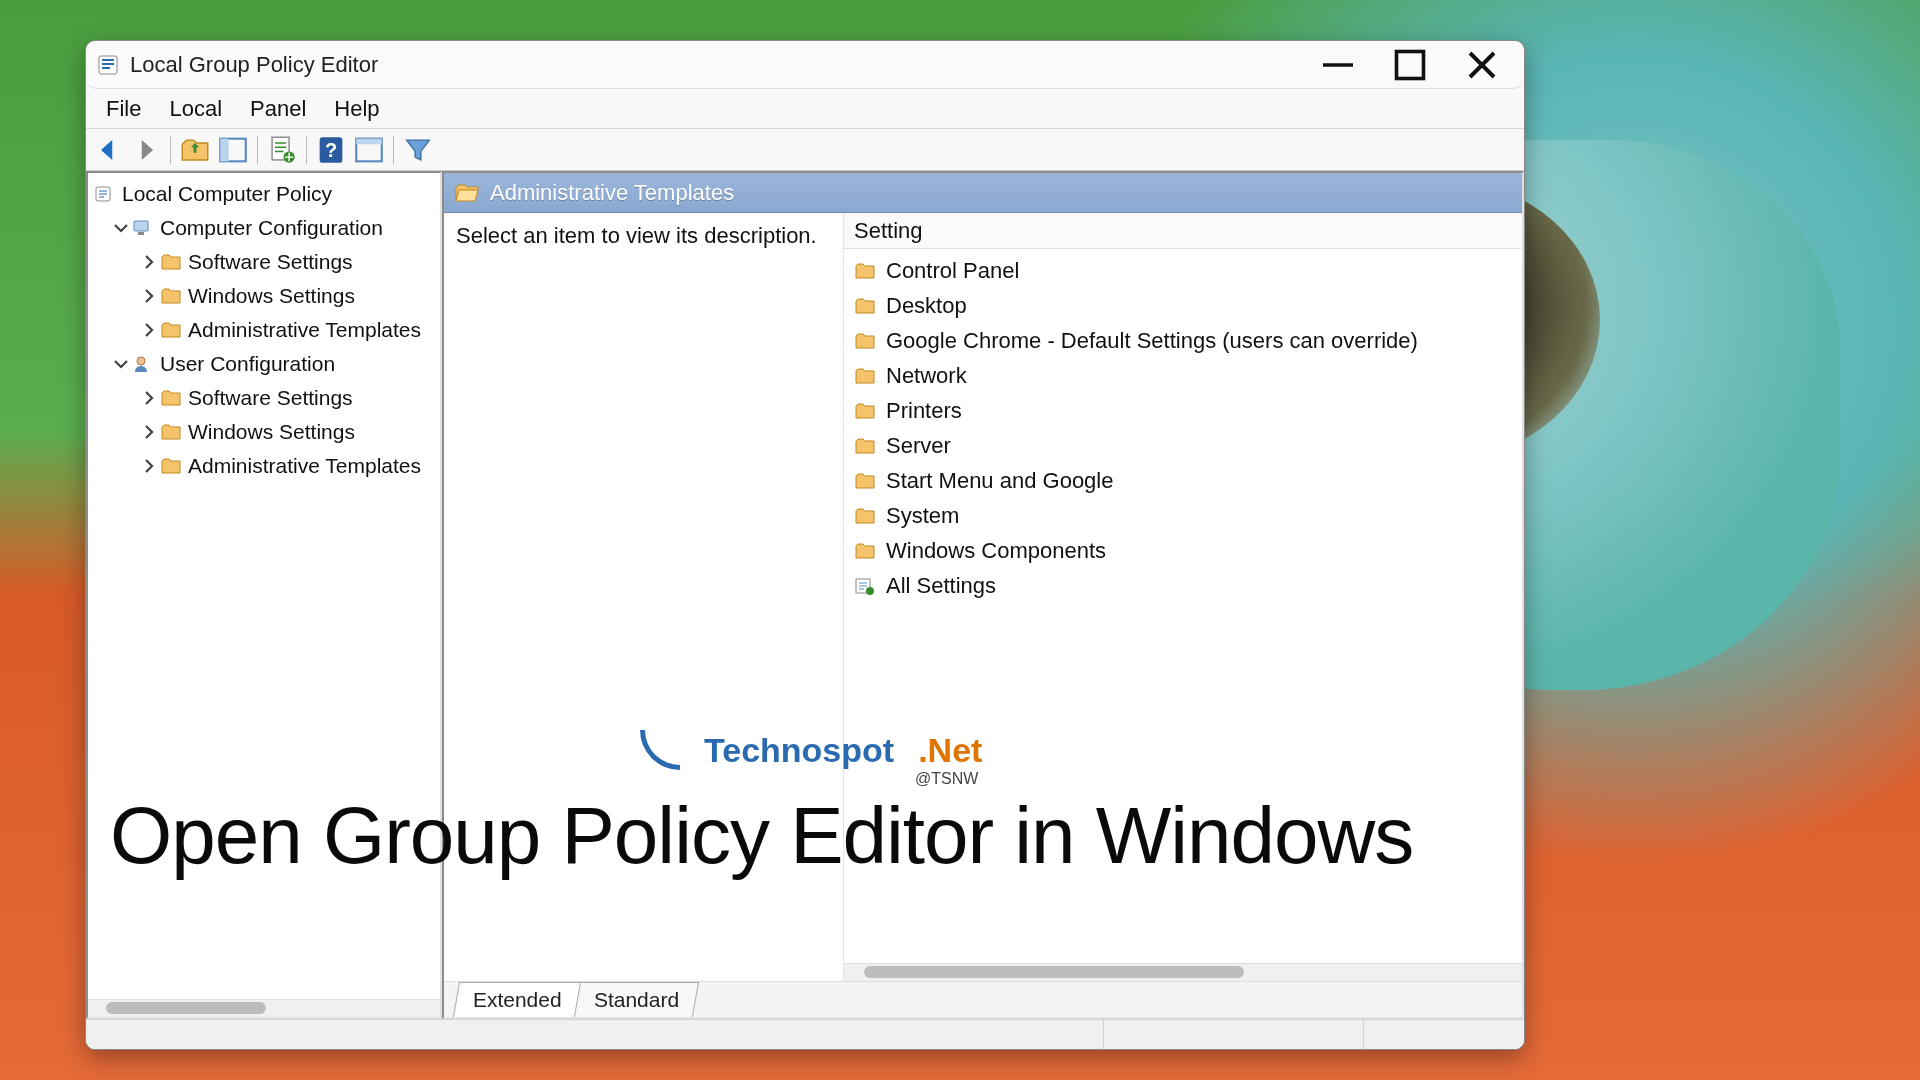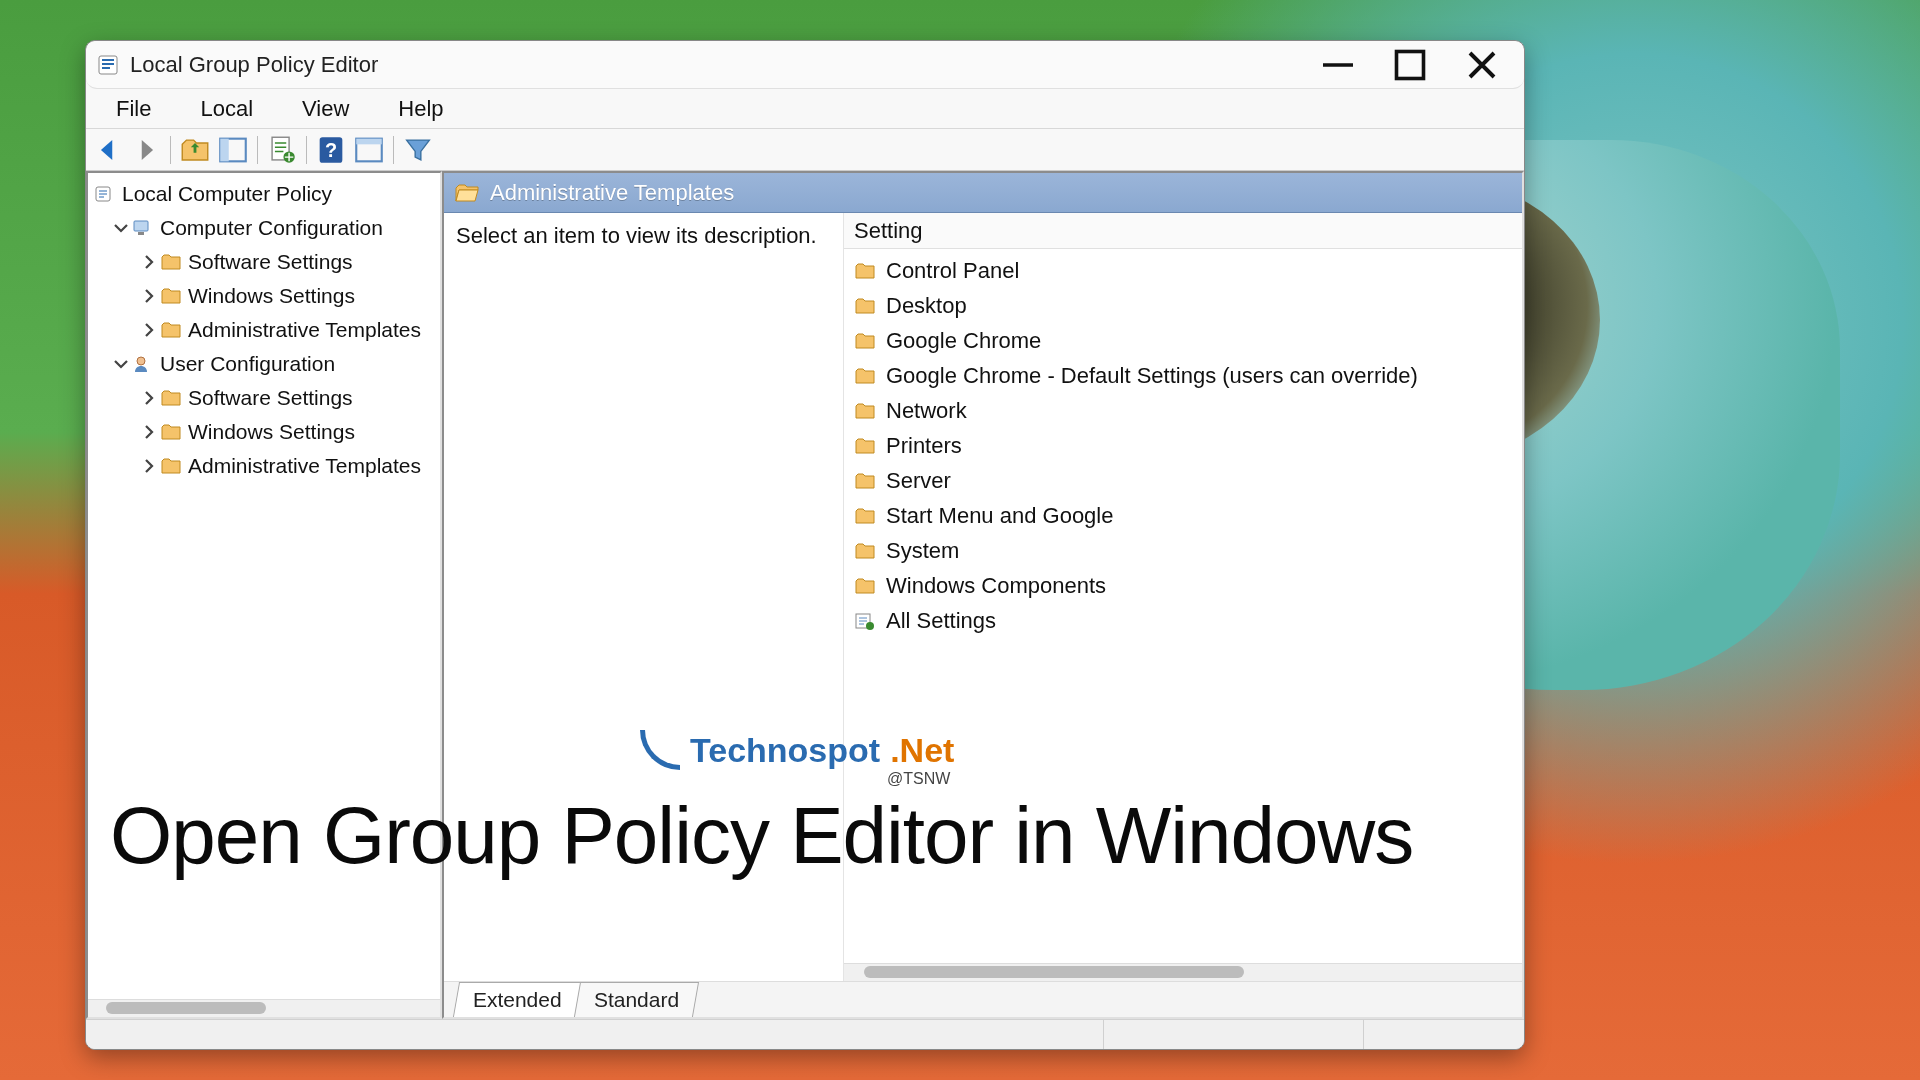--- a/index.html
+++ b/index.html
@@ -68,24 +68,23 @@
   width: 40px; height: 36px;
   display: flex; align-items: center; justify-content: center;
   font-size: 20px;
   color: #111;
 }
 
 .menubar {
   height: 40px;
   display: flex;
   align-items: center;
-  padding: 0 16px;
+  padding: 0 6px;
   background: #f8f8f8;
   border-bottom: 1px solid #d8d8d8;
-  gap: 21px;
 }
 .menu-item {
   padding: 6px 14px;
   font-size: 22px;
   color: #111;
 }
 
 .toolbar {
   height: 42px;
   display: flex;
@@ -245,21 +244,21 @@
 }
 
 .overlay-logo {
   position: absolute;
   left: 640px;
   top: 730px;
   display: flex;
   flex-direction: column;
   align-items: center;
 }
-.logo-row { display: flex; align-items: center; gap: 10px; justify-content: flex-end; }
+.logo-row { display: flex; align-items: center; gap: 24px; justify-content: flex-end; }
 .logo-swoosh {
   width: 40px; height: 40px;
   border-left: 5px solid #2a6bb0;
   border-bottom: 5px solid #2a6bb0;
   border-radius: 0 0 0 40px;
 }
 .logo-text1 { font-size: 34px; font-weight: 700; color: #2a6bb0; }
 .logo-text2 { font-size: 34px; font-weight: 800; color: #e07400; }
 .logo-sub { font-size: 16px; color: #444; align-self: flex-end; margin-right: 4px; }
 
@@ -310,21 +309,21 @@
         <svg viewBox="0 0 12 12" width="14" height="14">
             <path d="M2 2l8 8M10 2l-8 8" stroke="#111" stroke-width="1.3"></path>
           </svg>
       </div>
     </div>
   </div>
 
   <div class="menubar">
     <div class="menu-item">File</div>
     <div class="menu-item">Local</div>
-    <div class="menu-item">View</div>
+    <div class="menu-item">Panel</div>
     <div class="menu-item">Help</div>
   </div>
 
   <div class="toolbar">
     <div class="tool-btn">
       <svg viewBox="0 0 24 24" width="24" height="24">
           <path d="M15 5l-8 7 8 7z" fill="#1f6fc7"></path>
         </svg>
     </div>
     <div class="tool-btn">
@@ -543,28 +542,20 @@
                   </svg>
                 </span>
               <span>Desktop</span>
             </div>
             <div class="list-row">
               <span class="list-folder-icon">
                   <svg viewBox="0 0 22 20">
                     <path d="M2 5l2-2h5l2 2h9v12H2z" fill="#f5c36a" stroke="#c08a20"></path>
                   </svg>
                 </span>
-              <span>Google Chrome</span>
-            </div>
-            <div class="list-row">
-              <span class="list-folder-icon">
-                  <svg viewBox="0 0 22 20">
-                    <path d="M2 5l2-2h5l2 2h9v12H2z" fill="#f5c36a" stroke="#c08a20"></path>
-                  </svg>
-                </span>
               <span>Google Chrome - Default Settings (users can override)</span>
             </div>
             <div class="list-row">
               <span class="list-folder-icon">
                   <svg viewBox="0 0 22 20">
                     <path d="M2 5l2-2h5l2 2h9v12H2z" fill="#f5c36a" stroke="#c08a20"></path>
                   </svg>
                 </span>
               <span>Network</span>
             </div>

